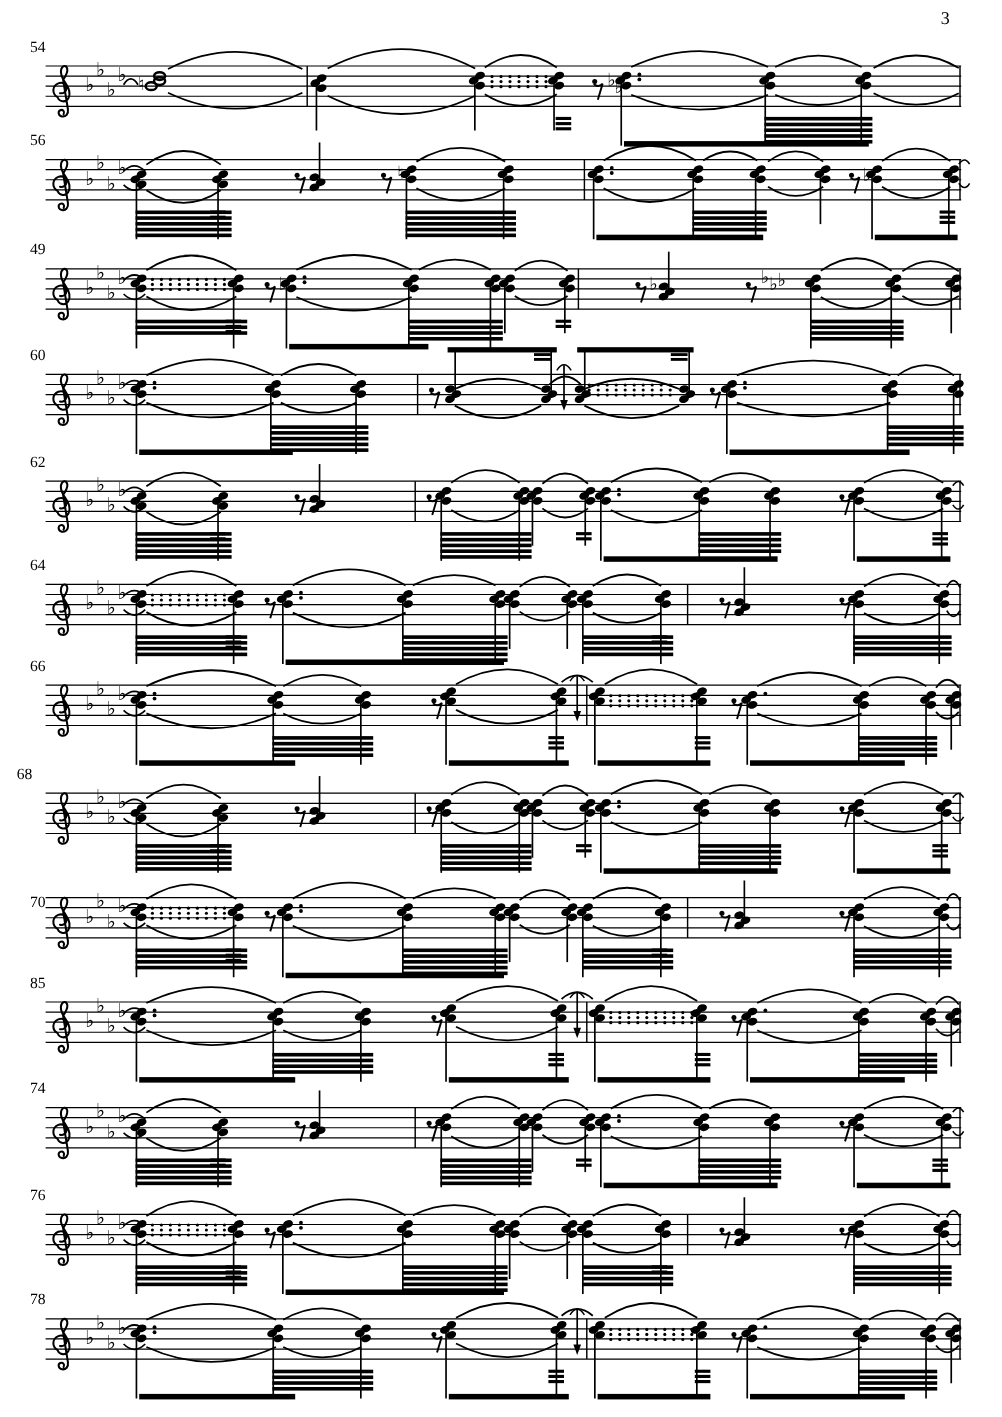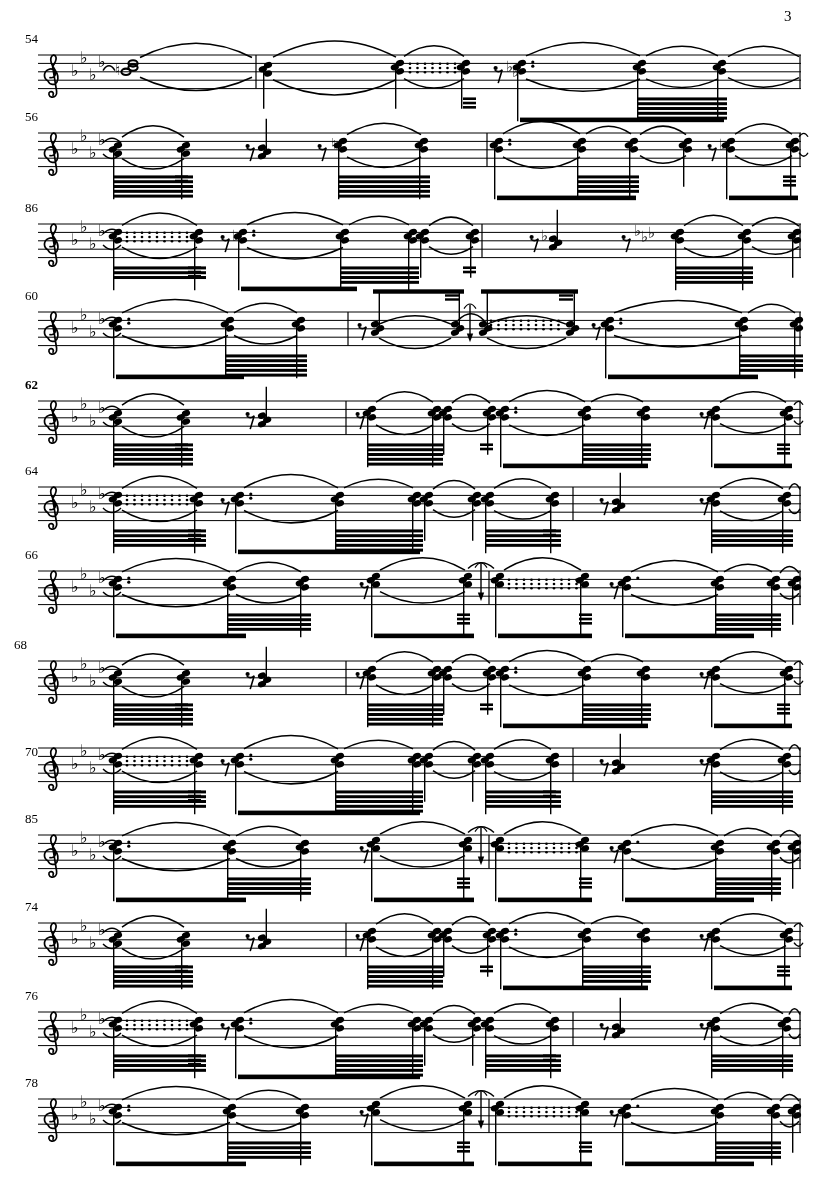--- a/index.html
+++ b/index.html
@@ -522,21 +522,21 @@
         <g>
           <path d="M 752 52.68000000000001 Q 775.5 67.88000000000001 799 52.68000000000001" stroke="#000000" stroke-width="1.5" fill="none"></path>
         </g>
         <g>
           <line x1="792.7" y1="38.98" x2="792.7" y2="83.76" stroke="#000000" stroke-width="1.4"></line>
           <ellipse cx="797" cy="37.98" rx="4.2" ry="3.1" fill="#000000" transform="rotate(-18 797 37.98)"></ellipse>
           <ellipse cx="791.8" cy="42.18" rx="4.2" ry="3.1" fill="#000000" transform="rotate(-18 791.8 42.18)"></ellipse>
           <ellipse cx="797" cy="46.379999999999995" rx="4.2" ry="3.1" fill="#000000" transform="rotate(-18 797 46.379999999999995)"></ellipse>
         </g>
       </svg>
-      <div class="measure-number" style="left: 25px; top: 200px;">86</div>
+      <div class="measure-number" style="left: 25px; top: 200px;">49</div>
       <svg class="system" width="835" height="108" style="top: 282px;">
         <g>
           <line x1="38" y1="30" x2="801" y2="30" stroke="#000000" stroke-width="1"></line>
           <line x1="38" y1="38.4" x2="801" y2="38.4" stroke="#000000" stroke-width="1"></line>
           <line x1="38" y1="46.8" x2="801" y2="46.8" stroke="#000000" stroke-width="1"></line>
           <line x1="38" y1="55.2" x2="801" y2="55.2" stroke="#000000" stroke-width="1"></line>
           <line x1="38" y1="63.6" x2="801" y2="63.6" stroke="#000000" stroke-width="1"></line>
           <line x1="800" y1="30" x2="800" y2="63.6" stroke="#000000" stroke-width="1.2"></line>
         </g>
         <path d="M 48 56.040000000000006 c -5 -3 -4.6 -9.5 0.6 -11.6 c 3.4 -1.4 6.8 0.6 6.8 4 c 0 2.9 -2.6 4.8 -5.4 4.2 M 48 56.040000000000006 c 1.6 4.2 7 4.6 9 0.8 c 2 -3.8 0.4 -8.6 -2.4 -12.6 c -2.8 -4 -4.8 -7.4 -3.6 -11.4 c 1 -3.4 4.2 -3.8 5 -0.6 c 0.8 3.2 -1.2 6 -3.4 9.2 l 4 24.6 c 0.6 4 -1.8 6.6 -5 6 c -3 -0.6 -3.6 -4.2 -1.4 -5.2 c 2.2 -1 4 1.2 2.8 3.4" stroke="#000000" stroke-width="1.7" fill="none" stroke-linecap="round"></path>
@@ -898,21 +898,21 @@
         <g>
           <rect x="777" y="72.42" width="13" height="2.6" fill="#000000"></rect>
           <rect x="777" y="76.72" width="13" height="2.6" fill="#000000"></rect>
           <rect x="777" y="81.02" width="13" height="2.6" fill="#000000"></rect>
         </g>
         <g>
           <path d="M 794 33.78 Q 799 26.78 803 33.78" stroke="#000000" stroke-width="1.3" fill="none"></path>
           <path d="M 794 49.74 Q 799 56.74 803 49.74" stroke="#000000" stroke-width="1.3" fill="none"></path>
         </g>
       </svg>
-      <div class="measure-number" style="left: 25px; top: 377px; font-weight: bold;">62</div>
+      <div class="measure-number" style="left: 25px; top: 377px;">62</div>
       <svg class="system" width="835" height="108" style="top: 457px;">
         <g>
           <line x1="38" y1="30" x2="801" y2="30" stroke="#000000" stroke-width="1"></line>
           <line x1="38" y1="38.4" x2="801" y2="38.4" stroke="#000000" stroke-width="1"></line>
           <line x1="38" y1="46.8" x2="801" y2="46.8" stroke="#000000" stroke-width="1"></line>
           <line x1="38" y1="55.2" x2="801" y2="55.2" stroke="#000000" stroke-width="1"></line>
           <line x1="38" y1="63.6" x2="801" y2="63.6" stroke="#000000" stroke-width="1"></line>
           <line x1="800" y1="30" x2="800" y2="63.6" stroke="#000000" stroke-width="1.2"></line>
         </g>
         <path d="M 48 56.040000000000006 c -5 -3 -4.6 -9.5 0.6 -11.6 c 3.4 -1.4 6.8 0.6 6.8 4 c 0 2.9 -2.6 4.8 -5.4 4.2 M 48 56.040000000000006 c 1.6 4.2 7 4.6 9 0.8 c 2 -3.8 0.4 -8.6 -2.4 -12.6 c -2.8 -4 -4.8 -7.4 -3.6 -11.4 c 1 -3.4 4.2 -3.8 5 -0.6 c 0.8 3.2 -1.2 6 -3.4 9.2 l 4 24.6 c 0.6 4 -1.8 6.6 -5 6 c -3 -0.6 -3.6 -4.2 -1.4 -5.2 c 2.2 -1 4 1.2 2.8 3.4" stroke="#000000" stroke-width="1.7" fill="none" stroke-linecap="round"></path>

